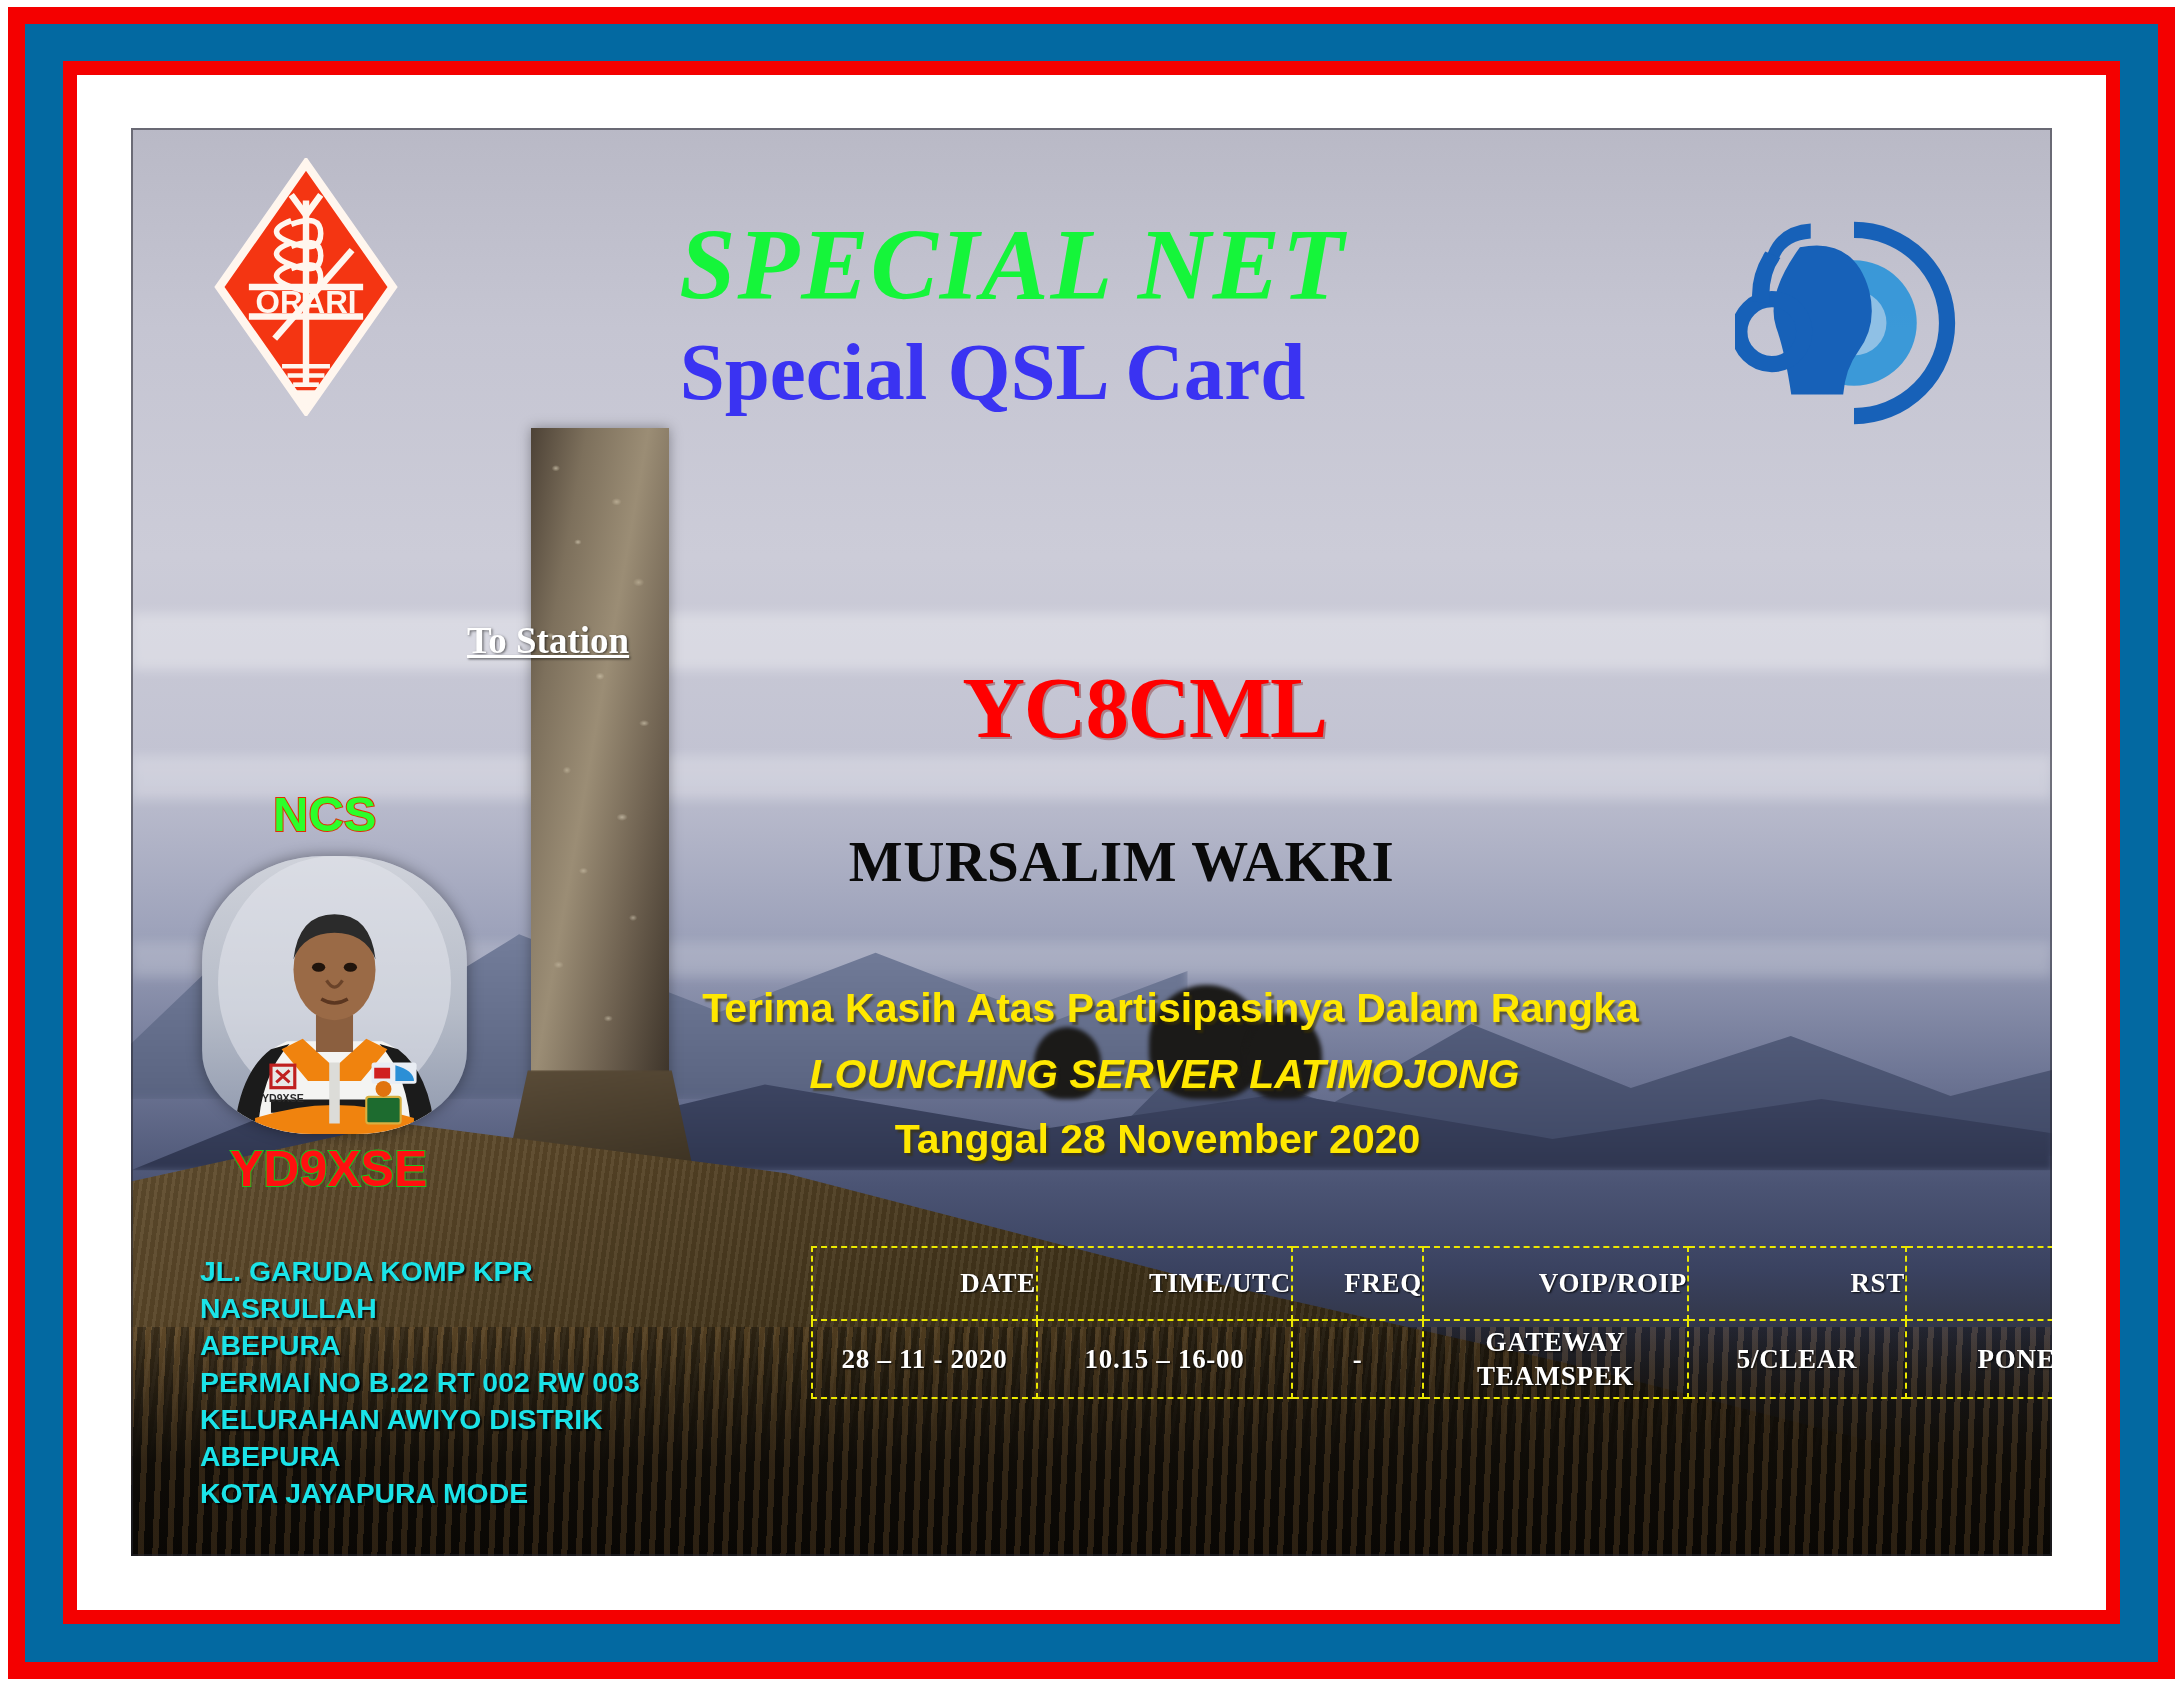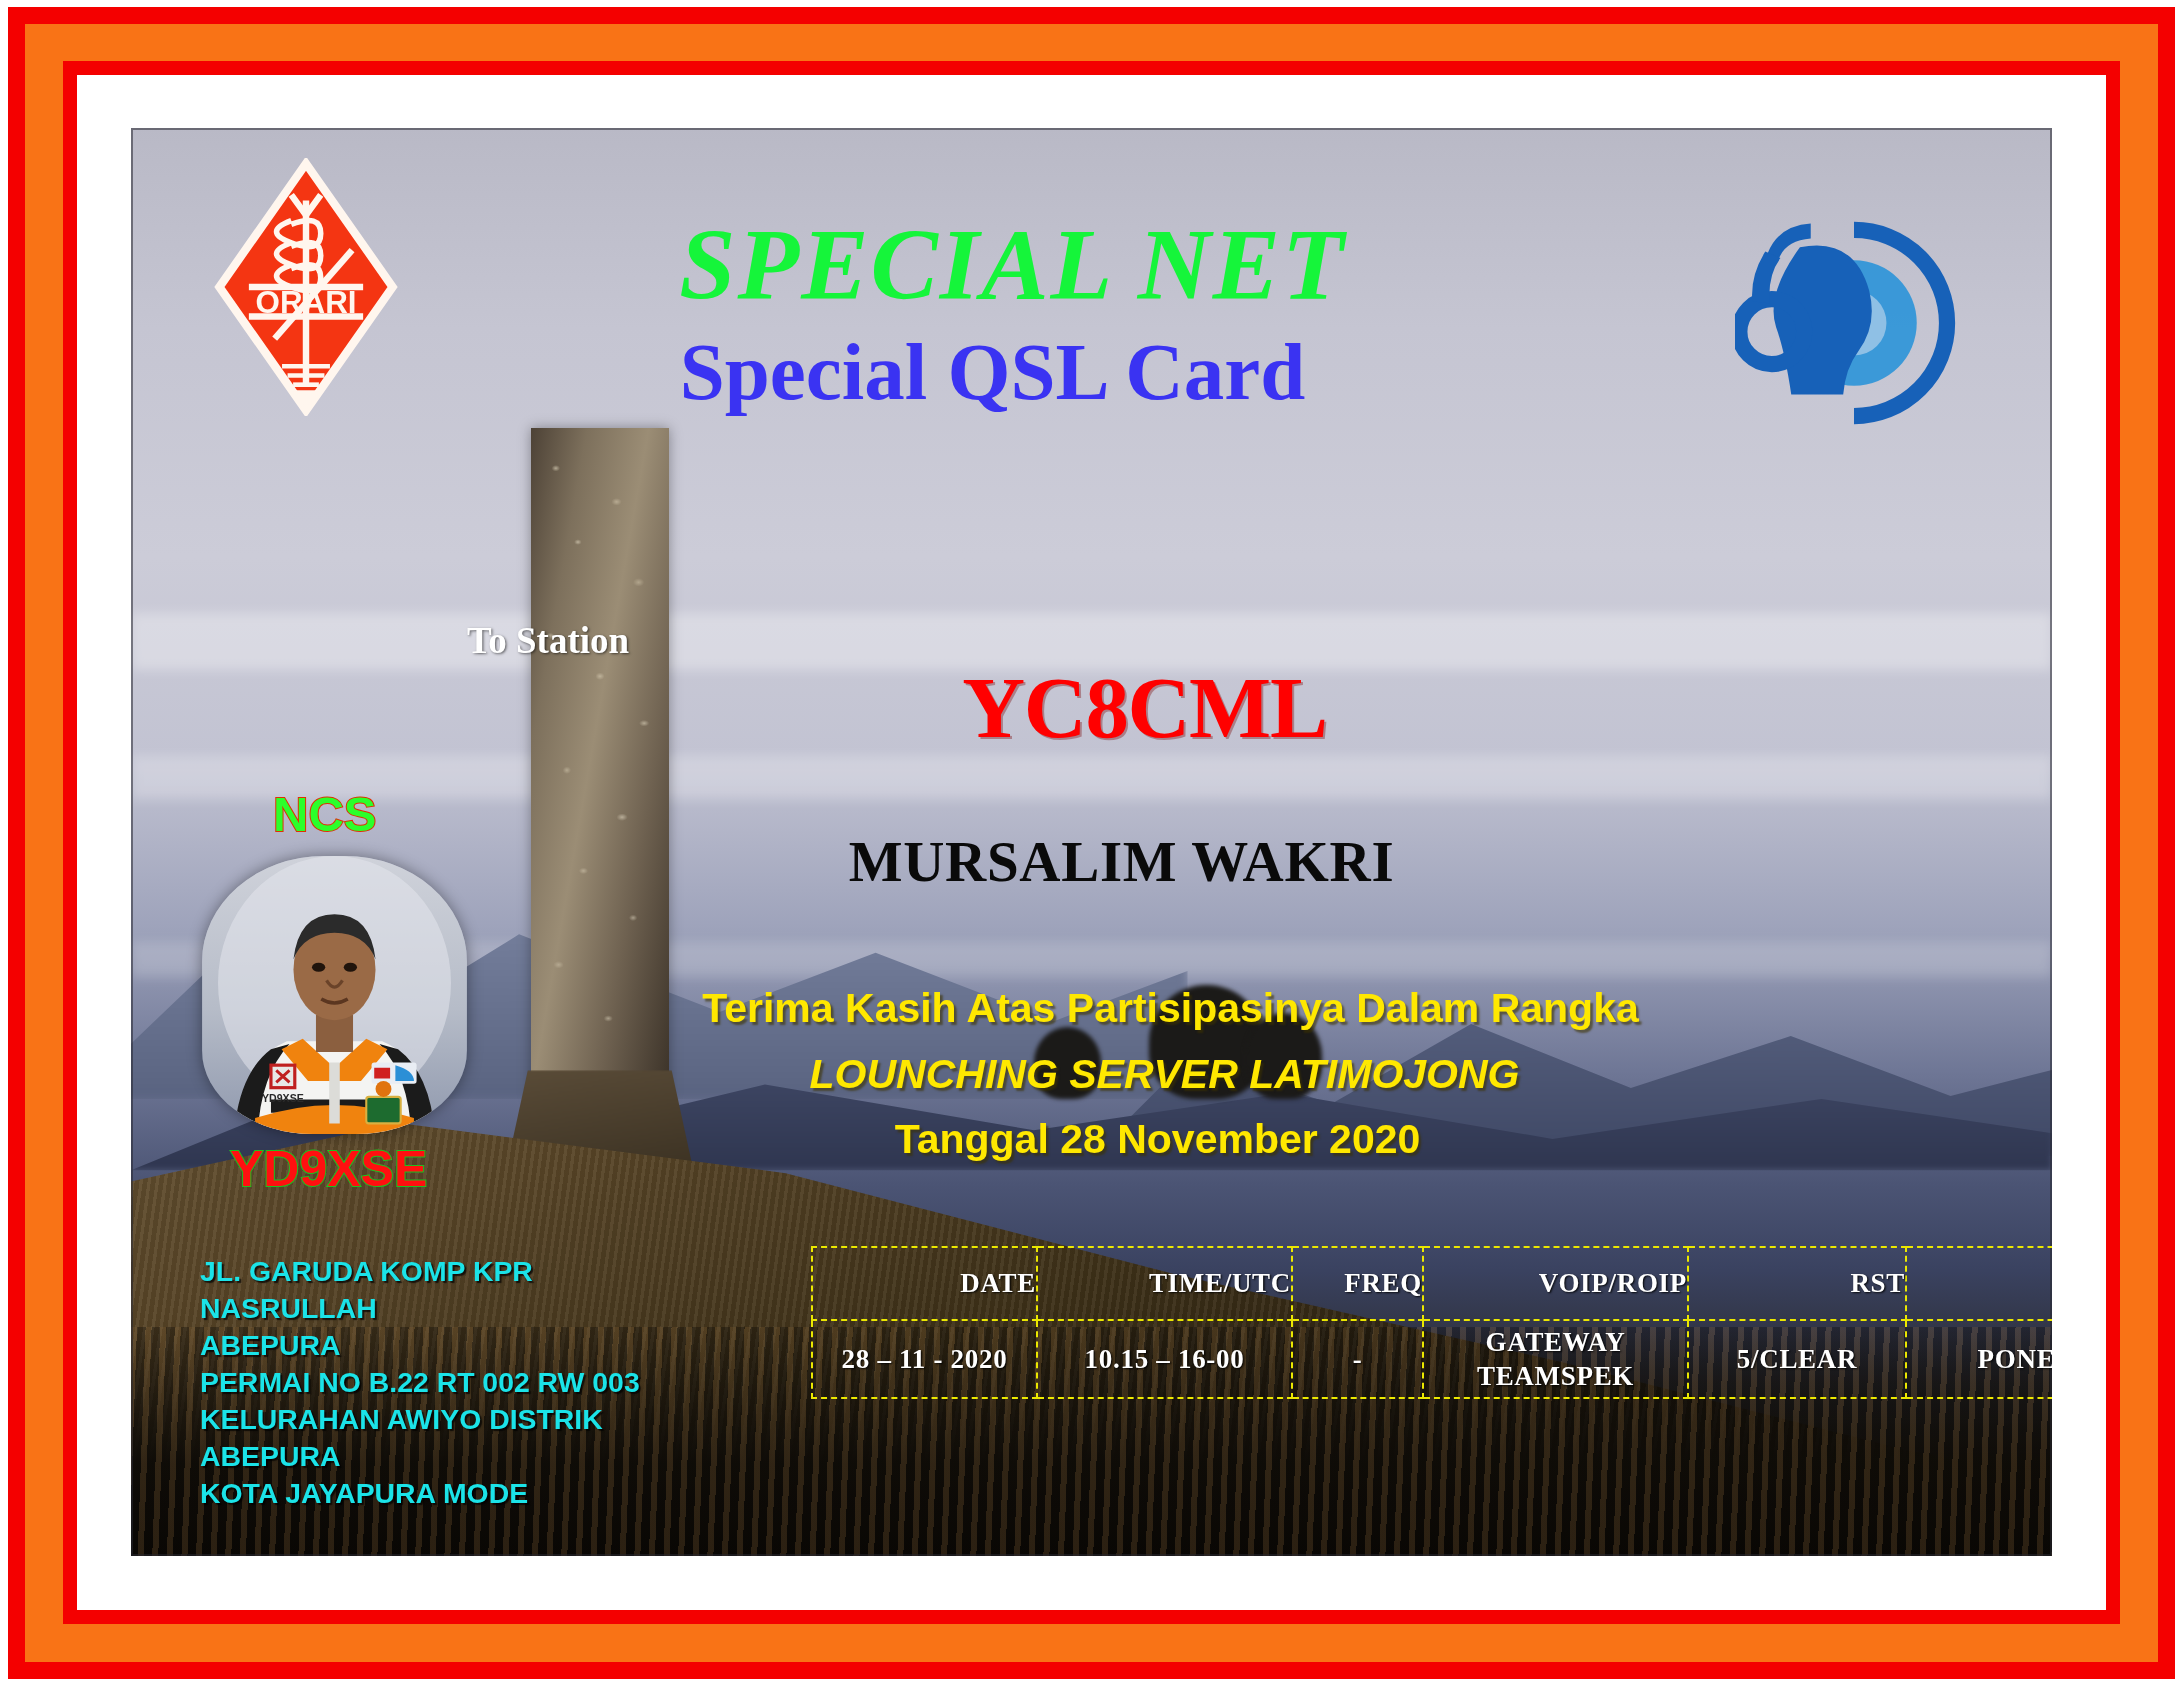--- a/index.html
+++ b/index.html
@@ -2,21 +2,21 @@
 <html style="font-size:10.6px"><head>
 <meta charset="utf-8">
 <style>
   * { margin:0; padding:0; box-sizing:border-box; }
   html,body { width:2183px; height:1687px; background:#fff; overflow:hidden;
               font-family:"Liberation Serif", serif; }
 
   
   .card-outer{ position:absolute; inset:0; background:#ffffff; }
   .frame-red-outer{ position:absolute; left:8px; top:6.6px; right:8px; bottom:8px;
-                    border:17px solid #f40000; background:#f97316; }
+                    border:17px solid #f40000; background:#0369a1; }
   .frame-red-inner{ position:absolute; left:38px; top:37px; right:38px; bottom:38px;
                     border:14.6px solid #f40000; background:#ffffff; }
   .photo-stage{ position:absolute; left:54px; top:53px; right:54px; bottom:54px;
                 overflow:hidden; }
 
   
   .bg{ position:absolute; inset:0; background:
         linear-gradient(180deg,#b9b9c6 0%, #c5c5d2 14%, #ccccd8 30%, #c2c3d2 44%,
                         #9ea3bb 56%, #6f7796 66%, #4b5474 74%, #3a4260 80%, #2a2a30 88%, #1c1713 100%);
   }
@@ -80,21 +80,21 @@
   .title-net{ left:0; right:0; top:79px; text-align:center;
       font-size:101px; font-weight:bold; font-style:italic; color:#15f53a;
       letter-spacing:2px; font-family:"Liberation Serif", serif;
       transform:translateX(-79px); }
   .title-qsl{ left:0; right:0; top:198px; text-align:center;
       font-size:81px; font-weight:bold; color:#3a33f2;
       font-family:"Liberation Serif", serif; transform:translateX(-99px); }
 
   .to-station{ left:336px; top:491px; font-size:37px; font-weight:bold; color:#ffffff;
       font-family:"Liberation Serif", serif;
-      text-shadow:1.3px 1.3px 2.6px rgba(0,0,0,.55); }
+      text-shadow:1.3px 1.3px 2.6px rgba(0,0,0,.55);text-decoration:underline; }
 
   .callsign{ left:0; right:0; top:529px; text-align:center; transform:translateX(53px);
       font-size:87px; font-weight:bold; color:#ff0000; letter-spacing:-1.3px;
       font-family:"Liberation Serif", serif;
       text-shadow:2px 2px 0 rgba(120,0,0,.35); }
   .opname{ left:0; right:0; top:701px; text-align:center; transform:translateX(30px);
       font-size:57px; font-weight:bold; color:#0a0a0a; letter-spacing:0.7px;
       font-family:"Liberation Serif", serif; }
 
   .thanks{ left:0; right:0; top:857px; text-align:center; transform:translateX(79px);

